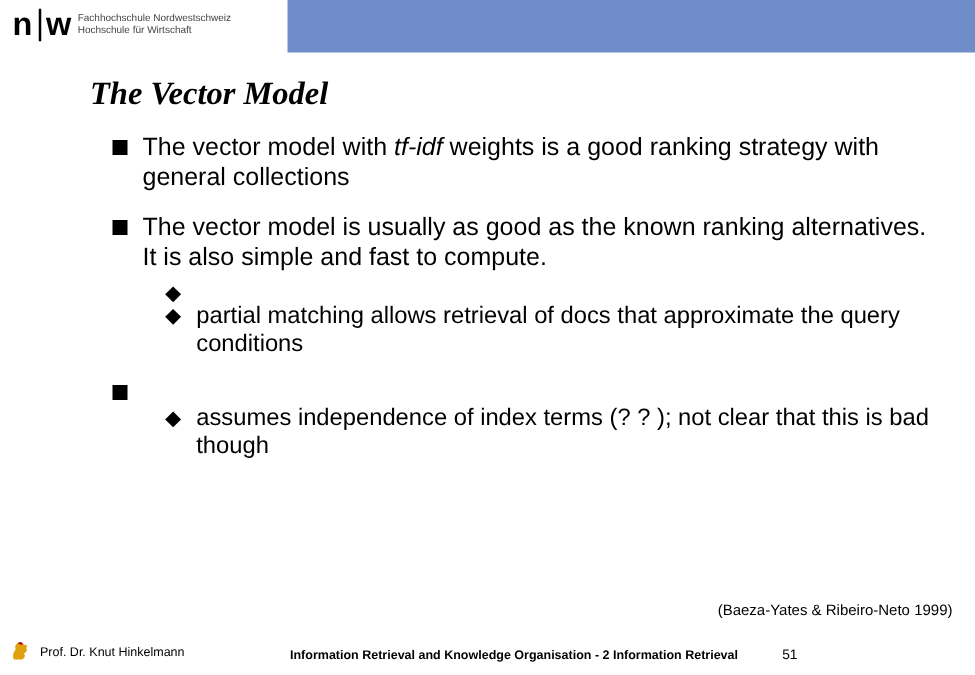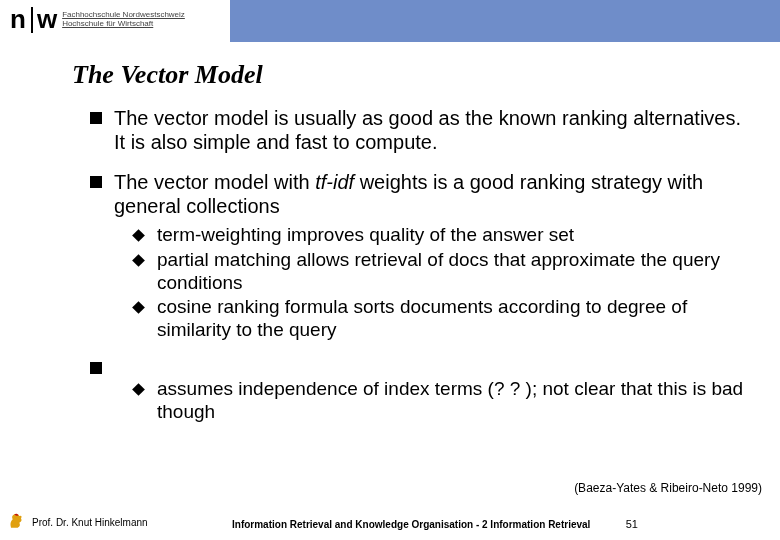--- a/index.html
+++ b/index.html
@@ -33,21 +33,20 @@
   .logo-bar {
     display: inline-block;
     width: 2px; height: 26px;
     background: #000;
     margin-right: 2px;
   }
   .logo-text {
     font-size: 8px;
     line-height: 1.1;
     color: #444;
-    text-decoration: underline;
   }
   .blue-bar {
     position: absolute;
     left: 230px;
     top: 0;
     width: 550px;
     height: 42px;
     background: #6f8dc9;
   }
   .title {
@@ -158,42 +157,37 @@
   </div>
   <div class="blue-bar"></div>
 </div>
 
 <div class="title">The Vector Model</div>
 
 <div class="content">
 
   <div class="bullet-l1">
     <span class="sq"></span>
-    <div class="txt">The vector model is usually as good as the known ranking alternatives. It is also simple and fast to compute.</div>
+    <div class="txt">
+      <span>The vector model with </span><span class="em">tf-idf</span><span> weights is a good ranking strategy with general collections</span>
+    </div>
   </div>
 
   <div class="bullet-l1">
     <span class="sq"></span>
-    <div class="txt">
-      <span>The vector model with </span><span class="em">tf-idf</span><span> weights is a good ranking strategy with general collections</span>
-    </div>
+    <div class="txt">The vector model is usually as good as the known ranking alternatives. It is also simple and fast to compute.</div>
   </div>
 
   <div class="sub-list">
     <div class="bullet-l2">
       <span class="dia"></span>
-      <div class="txt">term-weighting improves quality of the answer set</div>
     </div>
     <div class="bullet-l2">
       <span class="dia"></span>
       <div class="txt">partial matching allows retrieval of docs that approximate the query conditions</div>
-    </div>
-    <div class="bullet-l2">
-      <span class="dia"></span>
-      <div class="txt">cosine ranking formula sorts documents according to degree of similarity to the query</div>
     </div>
   </div>
 
   <div class="bullet-l1" style="margin-bottom:10px">
     <span class="sq"></span>
   </div>
   <div class="sub-list" style="margin-top:-6px">
     <div class="bullet-l2">
       <span class="dia"></span>
       <div class="txt">assumes independence of index terms (? ? ); not clear that this is bad though</div>

